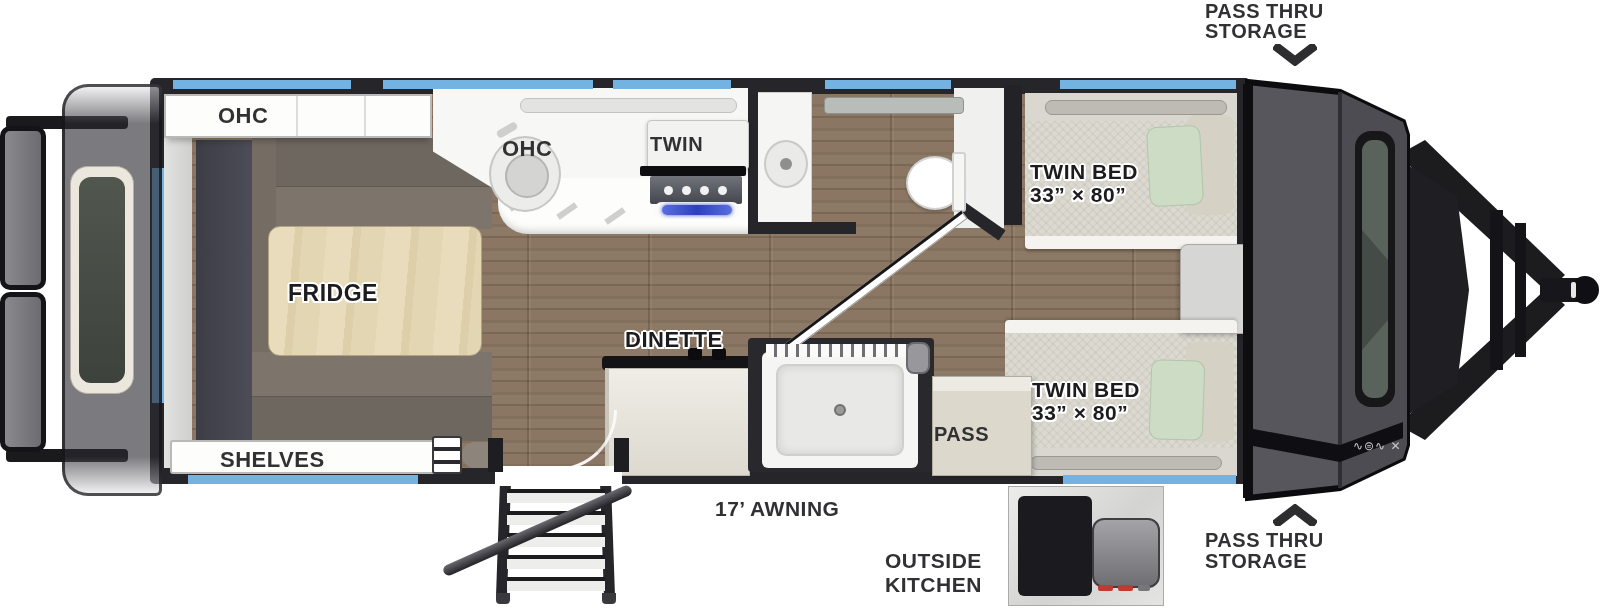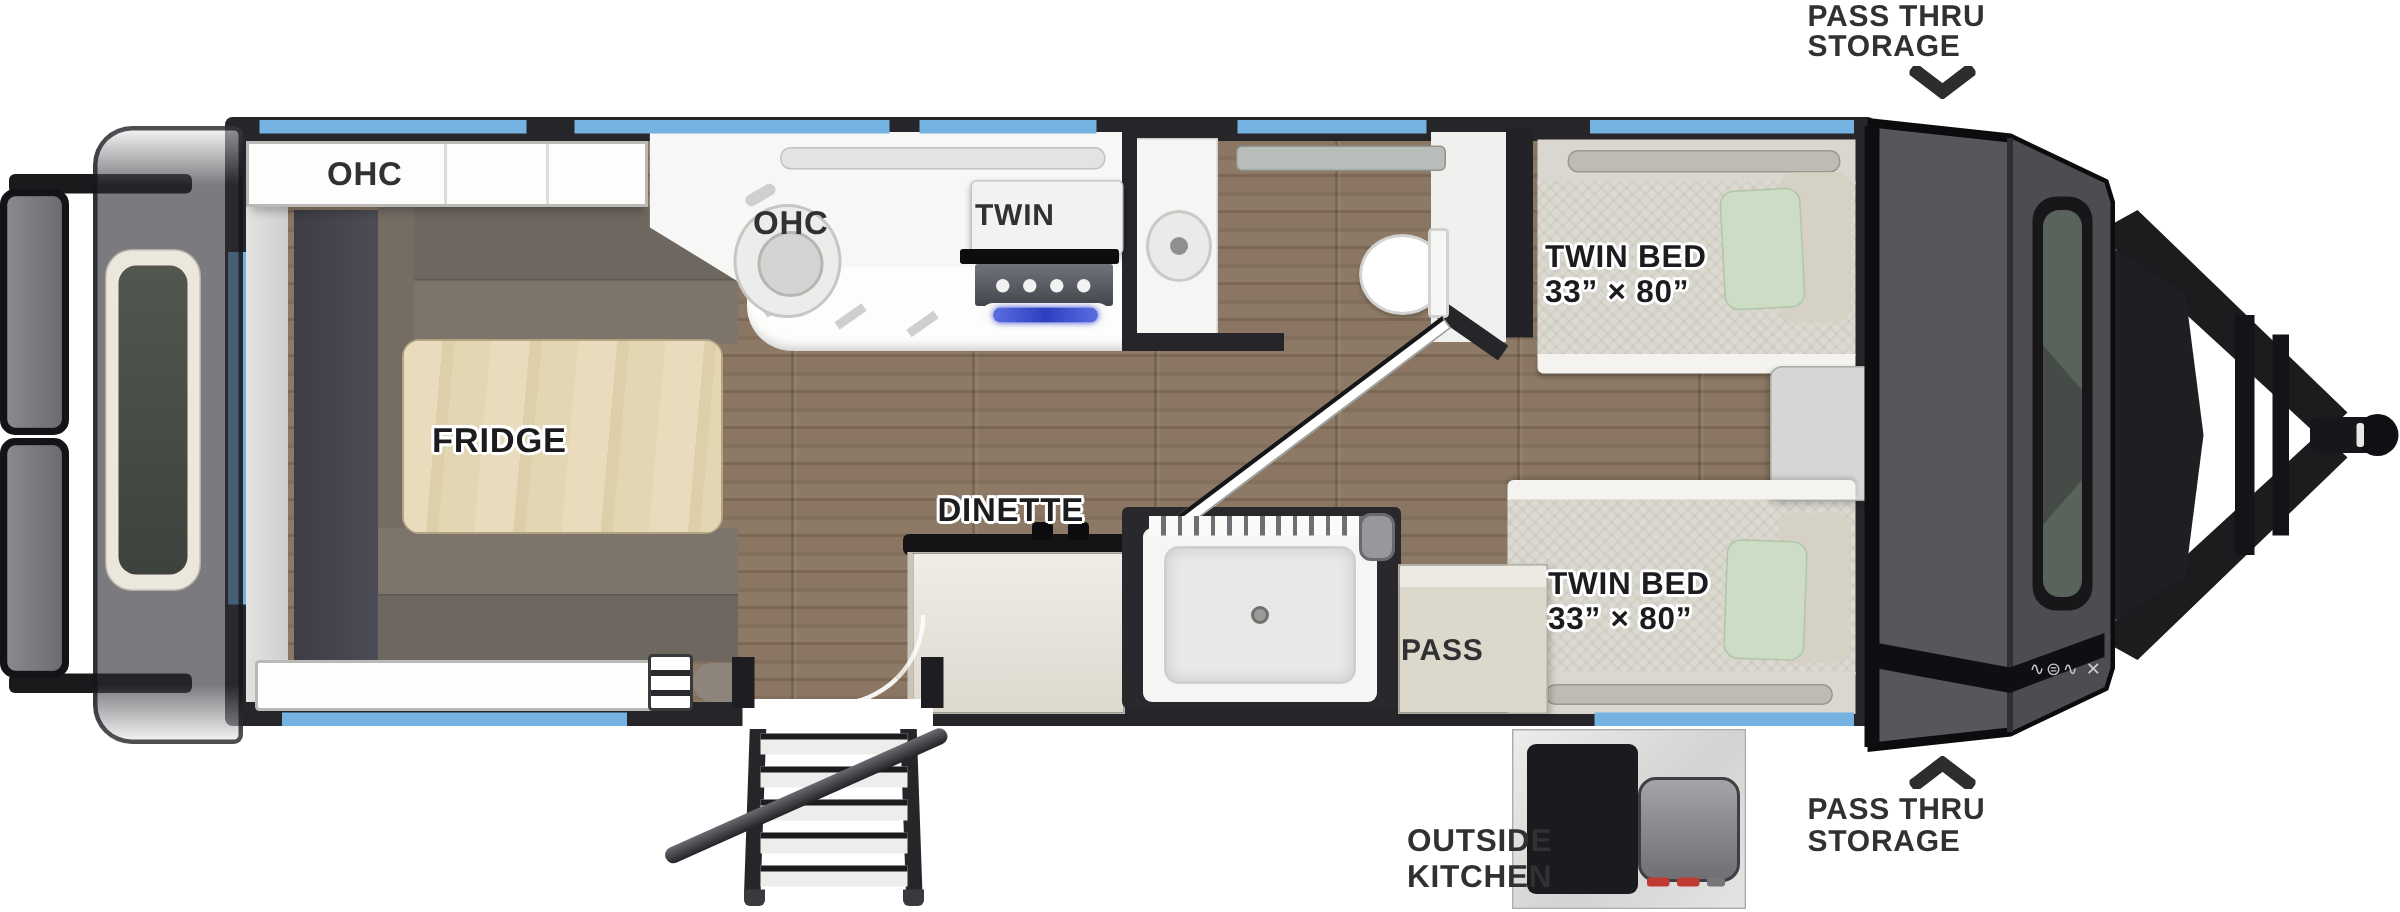--- a/index.html
+++ b/index.html
@@ -56,20 +56,21 @@
   <div class="abs" style="left:252px;top:138px;width:240px;height:48px;background:#6e675f;z-index:3;"></div>
   <div class="abs" style="left:252px;top:186px;width:240px;height:42px;background:#7d756c;border-top:1px solid #5f5952;z-index:3;"></div>
   <div class="abs" style="left:252px;top:138px;width:24px;height:302px;background:#756d64;z-index:3;"></div>
   <div class="abs" style="left:252px;top:352px;width:240px;height:44px;background:#7d756c;z-index:3;"></div>
   <div class="abs" style="left:252px;top:396px;width:240px;height:44px;background:#6e675f;border-top:1px solid #5f5952;z-index:3;"></div>
   <div class="abs" style="left:268px;top:226px;width:212px;height:128px;border-radius:12px;border:1px solid #b3a47f;
               background:repeating-linear-gradient(95deg,#e8dcbc 0 26px,#dccfa9 26px 34px,#e3d6b3 34px 58px);z-index:4;"></div>
   <div class="lbl outl" style="left:288px;top:281px;width:172px;font-size:23px;z-index:5;">FRIDGE</div>
 
   <div class="abs whitecab" style="left:170px;top:440px;width:270px;height:34px;border-radius:3px;z-index:4;"></div>
+  <div class="lbl" style="left:220px;top:448px;width:172px;font-size:22px;z-index:5;">SHELVES</div>
   <div class="abs" style="left:432px;top:436px;width:30px;height:38px;background:repeating-linear-gradient(180deg,#ffffff 0 9px,#2a2a2e 9px 13px);border:2px solid #3a3a3e;box-sizing:border-box;border-radius:3px;z-index:4;"></div>
   <div class="abs" style="left:462px;top:442px;width:36px;height:26px;background:#8d857c;border-radius:13px;z-index:4;"></div>
 
   <div class="abs" style="left:433px;top:88px;width:318px;height:122px;background:#f7f7f5;
               clip-path:polygon(0 0,100% 0,100% 100%,30% 100%,0 52%);z-index:4;"></div>
   <div class="abs" style="left:498px;top:178px;width:253px;height:56px;background:#fdfdfb;border-bottom-left-radius:30px;
               box-shadow:inset 0 -7px 8px -5px rgba(0,0,0,.22);z-index:4;"></div>
   <div class="abs" style="left:520px;top:98px;width:215px;height:13px;background:#e3e3e1;border:1px solid #c2c2c0;border-radius:7px;z-index:5;"></div>
   <div class="abs" style="left:508px;top:200px;width:22px;height:6px;background:#cfcfcd;transform:rotate(-35deg);z-index:5;"></div>
   <div class="abs" style="left:556px;top:208px;width:22px;height:6px;background:#cfcfcd;transform:rotate(-35deg);z-index:5;"></div>
@@ -204,19 +205,20 @@
 
   <div class="lbl" style="left:1205px;top:504px;width:180px;font-size:20px;line-height:21px;z-index:12;">
     <svg class="chev" width="44" height="22" viewBox="0 0 44 22" style="margin-bottom:4px;">
       <polyline points="5,18 22,5 39,18" fill="none" stroke="#2d2d30" stroke-width="9" stroke-linecap="square"></polyline>
     </svg>
     <div>PASS THRU</div>
     <div>STORAGE</div>
   </div>
 
 
-
-  <div class="lbl" style="left:938px;top:549px;width:136px;font-size:21px;line-height:24px;z-index:12;">
+  <div class="lbl" style="left:715px;top:498px;width:200px;font-size:21px;z-index:12;">17’ AWNING</div>
+
+  <div class="lbl" style="left:885px;top:549px;width:136px;font-size:21px;line-height:24px;z-index:12;">
     <div>OUTSIDE</div>
     <div>KITCHEN</div>
   </div>
 
 </div>
 
 </body></html>

